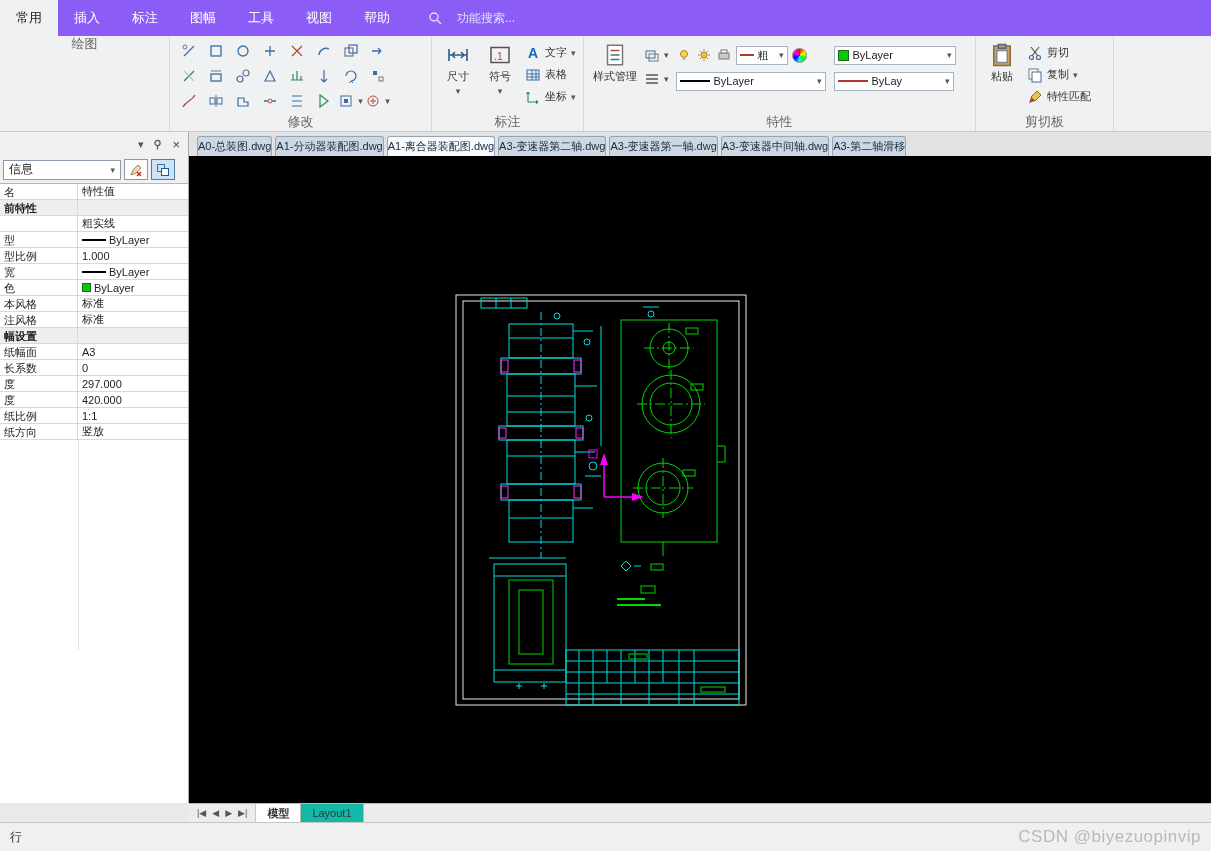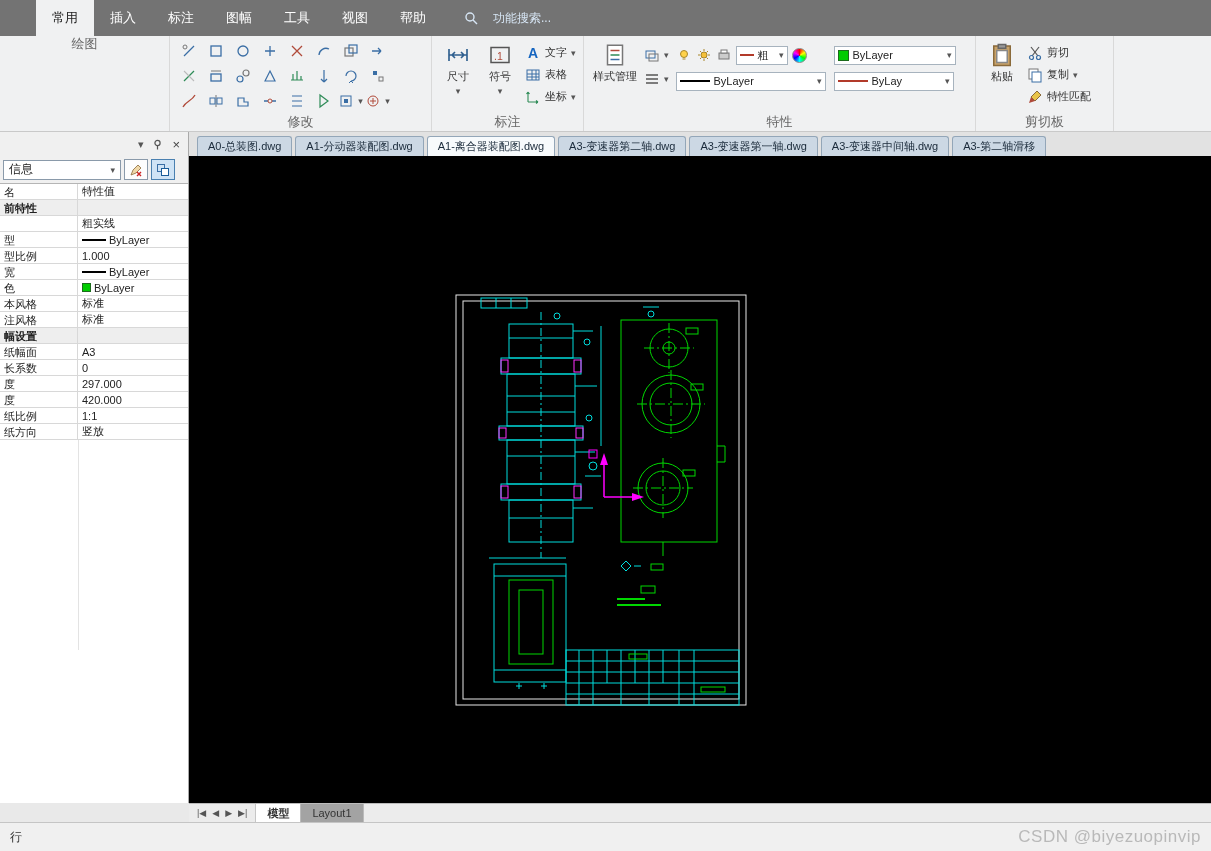--- a/index.html
+++ b/index.html
@@ -1,21 +1,21 @@
 <!DOCTYPE html>
 <html><head>
 <meta charset="utf-8">
 <style>
   * { margin:0; padding:0; box-sizing:border-box; }
   html,body { width:1211px; height:851px; overflow:hidden; }
   body { font-family:"Liberation Sans","DejaVu Sans",sans-serif; font-size:12px; color:#222; }
   #app { position:relative; width:1211px; height:851px; background:#e9e9e9; }
 
   
-  .menubar { position:absolute; top:0; left:0; right:0; height:36px; background:#737373; display:flex; align-items:stretch;padding-left:36px; }
+  .menubar { position:absolute; top:0; left:0; right:0; height:36px; background:#8b5cf6; display:flex; align-items:stretch; }
   .menu-tab { padding:0 16px; color:#fff; font-size:13px; display:flex; align-items:center; }
   .menu-tab.active { background:#f0f1f2; color:#1c1c1c; }
   .menu-search { margin-left:22px; display:flex; align-items:center; gap:15px; color:#d7e6f5; font-size:12px; }
 
   
   .ribbon { position:absolute; top:36px; left:0; right:0; height:96px; background:#f0f1f2; border-bottom:1px solid #c9c9c9; display:flex; }
   .rsec { border-right:1px solid #d9d9d9; display:flex; flex-direction:column; }
   .rsec-body { flex:1; display:flex; align-items:flex-start; padding:3px 5px 0 5px; }
   .rsec-label { height:17px; font-size:13px; color:#666; text-align:center; line-height:15px; }
   .tool-big { width:42px; display:flex; flex-direction:column; align-items:center; gap:2px; padding-top:4px; font-size:11px; color:#333; }
@@ -32,21 +32,21 @@
   .ln { width:30px; border-top:2px solid #000; display:inline-block; }
   .ln.red { border-color:#b23a2a; }
   .wheel { width:15px; height:15px; border-radius:50%; border:1px solid #888;
            background:conic-gradient(#f00,#ff0,#0f0,#0ff,#00f,#f0f,#f00); }
   .prop-grid { display:grid; grid-template-columns:auto auto; grid-auto-rows:26px; column-gap:8px; align-items:center; padding:3px 4px 0 4px; }
   .icon-row { display:flex; align-items:center; gap:4px; }
   .ministack { display:flex; flex-direction:column; gap:5px; padding:6px 3px 0 3px; }
 
   
   .doc-tabs { position:absolute; top:132px; left:189px; right:0; height:24px; background:#e2e2e2; display:flex; align-items:flex-end; overflow:hidden; padding-left:8px; }
-  .dtab { height:20px; display:flex; align-items:center; padding:0 10px; font-size:11px; background:#ccd8e4; border:1px solid #93a6b8; border-bottom:none; margin-right:3px; color:#1a2a3a; border-radius:3px 3px 0 0; white-space:nowrap; }
+  .dtab { height:20px; display:flex; align-items:center; padding:0 0; font-size:11px; background:#ccd8e4; border:1px solid #93a6b8; border-bottom:none; margin-right:3px; color:#1a2a3a; border-radius:3px 3px 0 0; white-space:nowrap; }
   .dtab.active { background:#f7fafc; }
 
   
   .left-panel { position:absolute; top:132px; left:0; width:189px; bottom:48px; background:#f0f0f0; border-right:1px solid #a9a9a9; display:flex; flex-direction:column; }
   .lp-header { height:24px; display:flex; align-items:center; justify-content:flex-end; gap:9px; padding:0 8px; color:#444; }
   .lp-header .hic { font-size:11px; }
   .lp-combo-row { height:27px; display:flex; align-items:center; gap:3px; padding:0 3px; }
   .lp-combo { flex:0 0 118px; height:20px; background:#fff; border:1px solid #8a9aaa; font-size:12px; display:flex; align-items:center; padding:0 5px; }
   .lp-combo .arr { margin-left:auto; }
   .icon-btn { width:24px; height:21px; border:1px solid #8a9aaa; background:#fdfdfd; display:flex; align-items:center; justify-content:center; }
@@ -59,21 +59,21 @@
   .pcell-r .ln { width:24px; }
   .prop-fill { flex:1; position:relative; background:#fff; }
   .prop-fill::before { content:""; position:absolute; left:78px; top:0; height:210px; width:1px; background:#e3e3e3; }
 
   
   .canvas { position:absolute; top:156px; left:189px; right:0; bottom:48px; background:#000; }
 
   
   .model-bar { position:absolute; left:189px; right:0; bottom:29px; height:19px; background:#ececec; border-top:1px solid #bbb; display:flex; align-items:stretch; font-size:11px; color:#333; }
   .nav-btns { display:flex; align-items:center; gap:6px; padding:0 8px; color:#555; font-size:9px; border-right:1px solid #c6c6c6; }
-  .mtab { padding:0 11px; display:flex; align-items:center; border-right:1px solid #bbb; background:#a3a3a3; }
+  .mtab { padding:0 11px; display:flex; align-items:center; border-right:1px solid #bbb; background:#14b8a6; }
   .mtab.active { background:#fff; font-weight:bold; }
 
   
   .statusbar { position:absolute; left:0; right:0; bottom:0; height:29px; background:#f0f0f0; border-top:1px solid #c5c5c5; display:flex; align-items:center; padding:0 10px; font-size:12px; color:#333; }
   .watermark { margin-left:auto; color:#b9b9b9; font-size:17px; letter-spacing:0.5px; }
 
   svg.ic { display:block; }
 </style>
 </head>
 <body>

